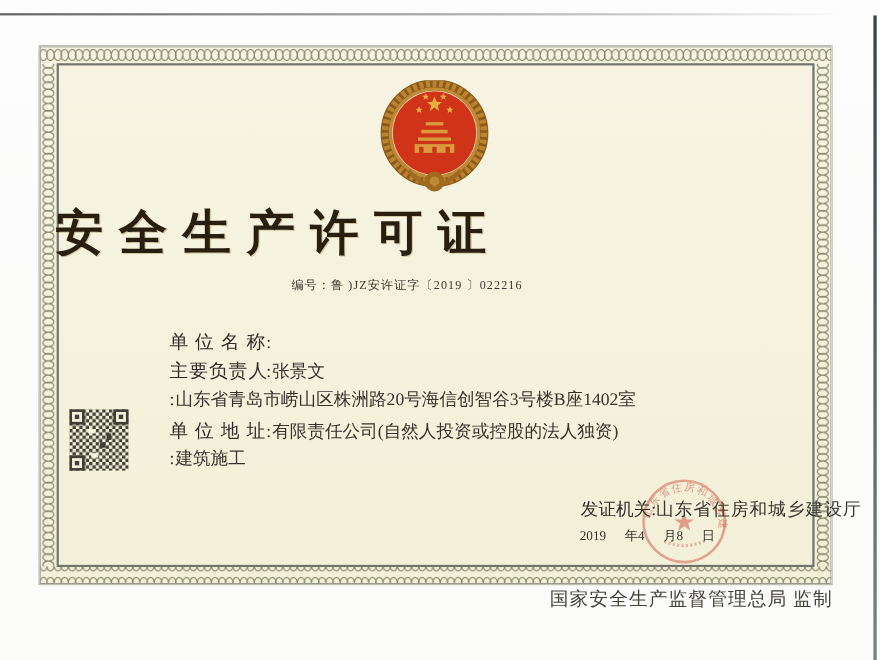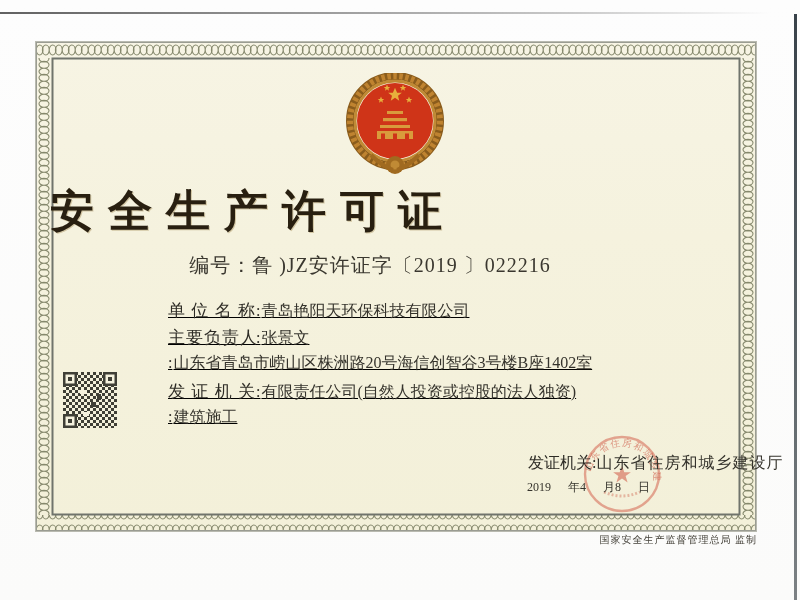--- a/index.html
+++ b/index.html
@@ -26,42 +26,42 @@
   
   .title {
     position:absolute; left:0; top:140px; width:780px; text-align:left;
     font-size:44px; font-weight:900; letter-spacing:14px; text-indent:14px;
     color:#281f10; text-shadow:1px 1px 0 rgba(130,95,25,.30);
     white-space:nowrap;
   }
   
   .serial {
     position:absolute; left:0; top:210px; width:668px; text-align:center;
-    font-size:20px; color:#3a372f; letter-spacing:1px;
+    font-size:11px; color:#3a372f; letter-spacing:1px;
   }
   
-  .fields { position:absolute; left:132px; top:257px; width:575px;text-decoration:underline; }
+  .fields { position:absolute; left:118px; top:257px; width:575px; }
   .frow { display:flex; align-items:baseline; height:27px; white-space:nowrap; }
   .flabel {
     display:inline-block; width:88px; font-size:17px; color:#2e2c26;
     text-align:justify; text-align-last:justify; letter-spacing:1px;
   }
   .flabel.w68 { width:68px; }
   .fcolon { font-size:16px; color:#2e2c26; margin-right:1px; }
   .fvalue { font-size:16px; color:#35332c; }
   .fvalue.spaced { word-spacing:7px; }
   
   .issuer-row { position:absolute; left:492px; top:411px; font-size:16px; color:#2e2c26; white-space:nowrap; z-index:3; }
   .issuer-row .fvalue { letter-spacing:1px; }
   .issue-date { position:absolute; left:491px; top:437px; font-size:12px; color:#35332c; word-spacing:14px; white-space:nowrap; z-index:3; }
   
   .seal { position:absolute; left:546px; top:392px; width:80px; height:80px; z-index:2; opacity:.85; }
   .qr { position:absolute; left:27px; top:330px; width:54px; height:56px; }
   
-  .imprint { position:absolute; right:43px; top:533px; font-size:10px; color:#45423a; letter-spacing:1px; }
+  .imprint { position:absolute; right:43px; top:533px; font-size:17px; color:#45423a; letter-spacing:1px; }
 </style>
 </head>
 <body>
 
 <div id="canvas">
 
   <div class="scan-line-top"></div>
   <div class="scan-line-right"></div>
 
   <div class="paper">
@@ -112,33 +112,32 @@
     </svg>
 
     <div class="title">安全生产许可证</div>
 
     <div class="serial"><span>编号：</span><span>鲁 )JZ安许证字〔2019 〕022216</span></div>
 
     <div class="fields">
       <div class="frow">
         <span class="flabel">单位名称</span>
           <span class="fcolon">:</span>
-          <span class="fvalue">青岛艳阳天环保科技有限公司</span>
       </div>
       <div class="frow">
         <span class="flabel">主要负责人</span>
           <span class="fcolon">:</span>
           <span class="fvalue">张景文</span>
       </div>
       <div class="frow">
           <span class="fcolon">:</span>
           <span class="fvalue">山东省青岛市崂山区株洲路20号海信创智谷3号楼B座1402室</span>
       </div>
       <div class="frow">
-        <span class="flabel">发证机关</span>
+        <span class="flabel">单位地址</span>
           <span class="fcolon">:</span>
           <span class="fvalue">有限责任公司(自然人投资或控股的法人独资)</span>
       </div>
       <div class="frow">
           <span class="fcolon">:</span>
           <span class="fvalue">建筑施工</span>
       </div>
     </div>
 
     <div class="issuer-row"><span>发证机关:</span><span class="fvalue">山东省住房和城乡建设厅</span></div>

